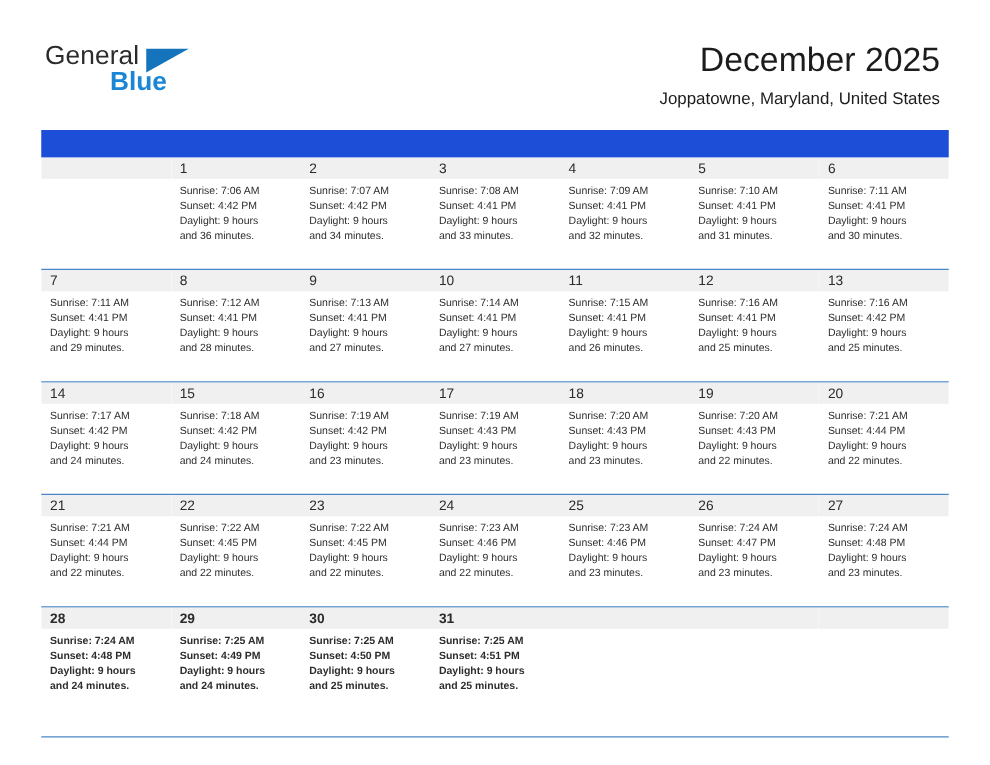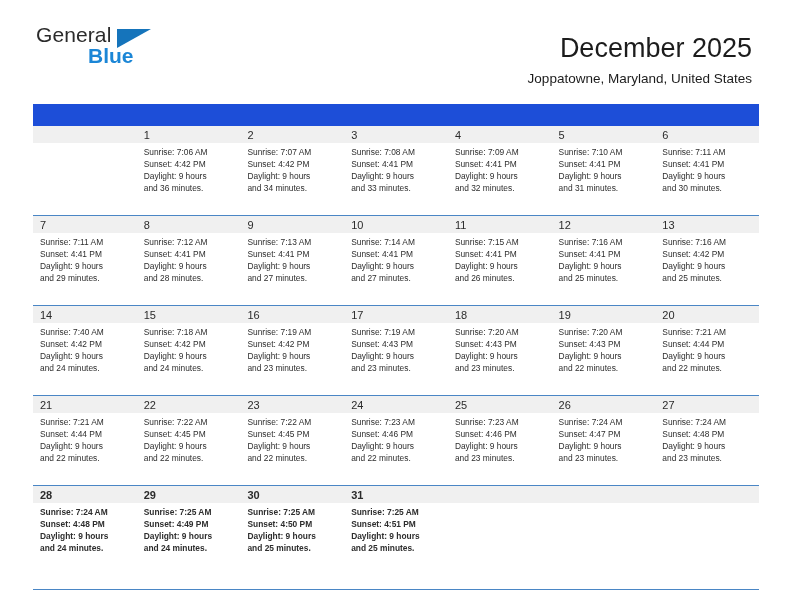--- a/index.html
+++ b/index.html
@@ -27,21 +27,21 @@
     position: absolute;
     left: 0;
     top: 0;
     width: 792px;
     height: 100px;
   }
 
   .brand {
     position: absolute;
     left: 36px;
-    top: 23px;
+    top: 33px;
     width: 160px;
     height: 48px;
   }
   .brand-general {
     position: absolute;
     left: 0;
     top: 0;
     font-size: 21px;
     letter-spacing: 0.1px;
     color: #2b2b2b;
@@ -309,21 +309,21 @@
               <div>Sunset: 4:42 PM</div>
               <div>Daylight: 9 hours</div>
               <div>and 25 minutes.</div>
             </div>
           </div>
         </div>
         <div class="week-row">
           <div class="day-cell">
             <div class="day-number-bar">14</div>
             <div class="day-details">
-              <div>Sunrise: 7:40 AM</div>
+              <div>Sunrise: 7:17 AM</div>
               <div>Sunset: 4:42 PM</div>
               <div>Daylight: 9 hours</div>
               <div>and 24 minutes.</div>
             </div>
           </div>
           <div class="day-cell">
             <div class="day-number-bar">15</div>
             <div class="day-details">
               <div>Sunrise: 7:18 AM</div>
               <div>Sunset: 4:42 PM</div>

